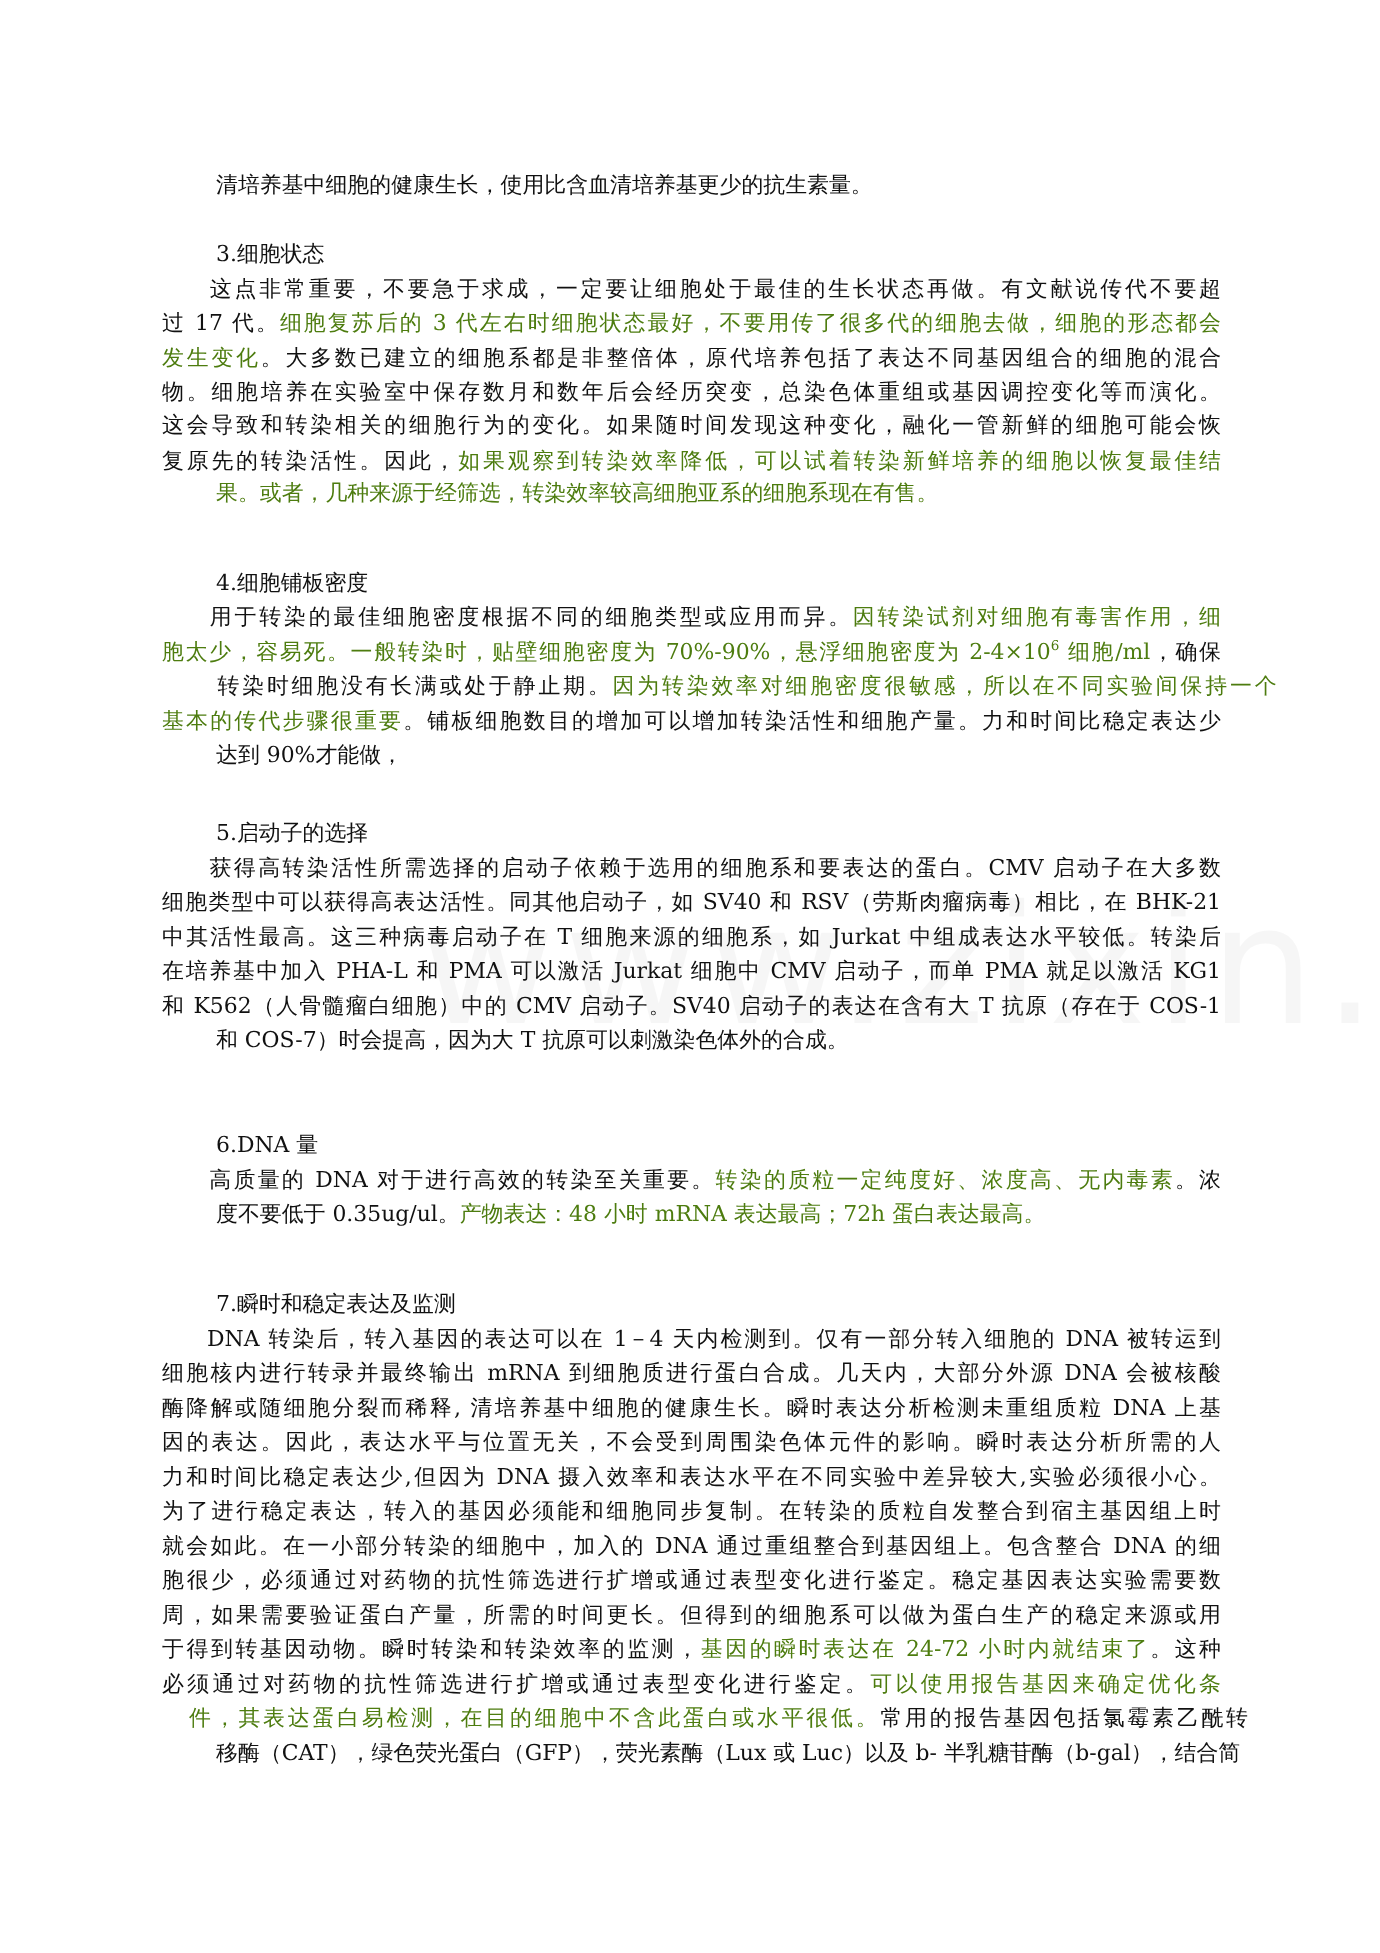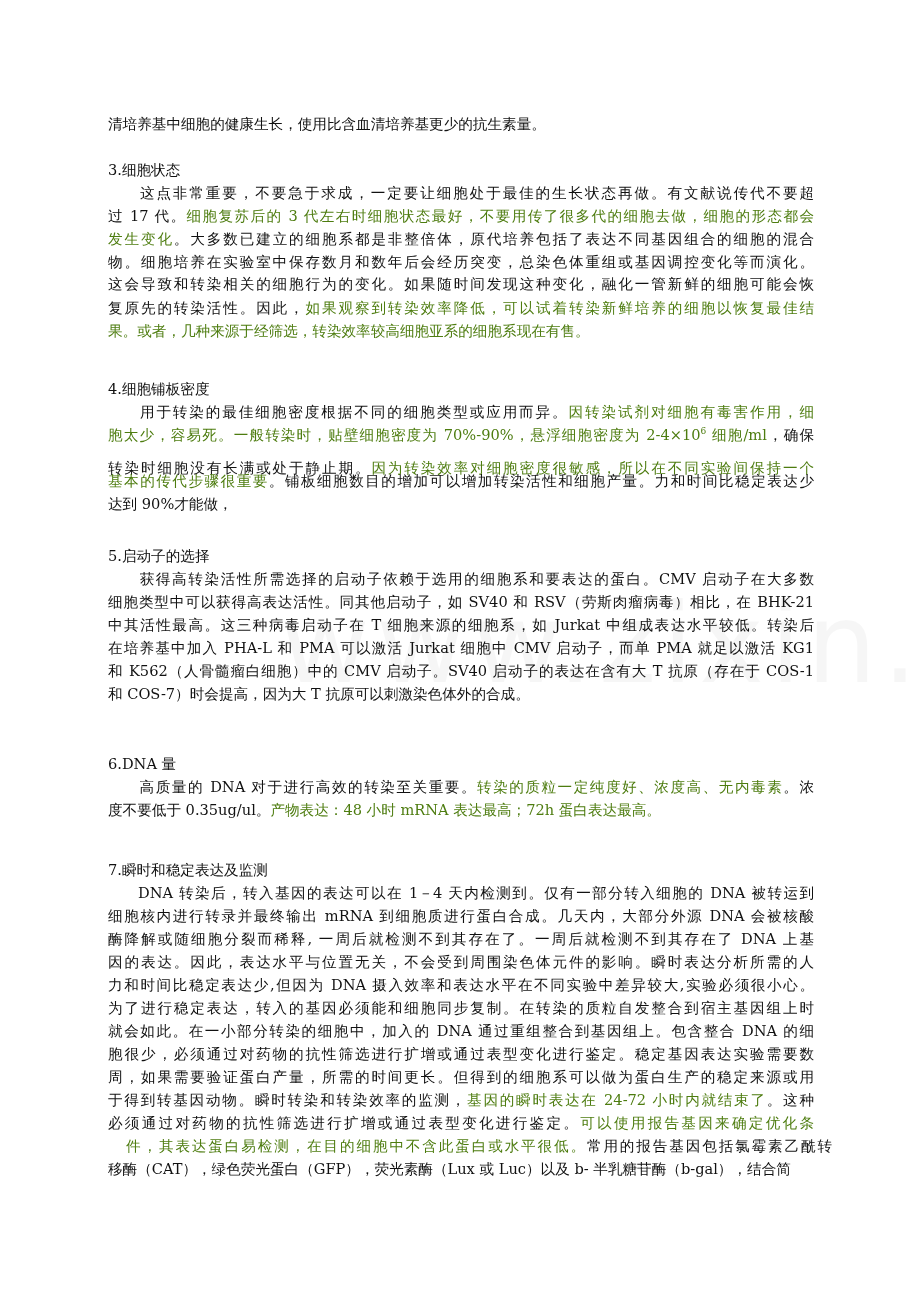--- a/index.html
+++ b/index.html
@@ -2,21 +2,21 @@
 <html><head>
 <meta charset="utf-8">
 <style>
   html, body { margin: 0; padding: 0; background: #ffffff; }
   body { width: 920px; height: 1302px; position: relative; overflow: hidden;
          font-family: "DejaVu Serif", "Liberation Serif", serif; color: #111111; }
   .page { position: absolute; left: 0; top: 0; width: 920px; height: 1302px; background: #fff; }
   .line { position: absolute; left: 108px; width: 706px; height: 23px; line-height: 23px;
           font-size: 14.6px; white-space: nowrap; overflow: visible; text-align: justify;
           text-align-last: justify; letter-spacing: 0px; }
-  .line.last { text-align-last: left; }
+  .line.last { text-align-last: left; margin-left: 36px; }
   .line .ind { display: inline-block; width: 30px; }
   .hl { color: #4d7c0f; }
   .heading { text-align-last: left; }
   sup { font-size: 9px; line-height: 0; vertical-align: super; }
   .watermark { position: absolute; left: 280px; top: 580px; font-family: "DejaVu Sans", sans-serif;
                font-size: 110px; color: rgba(0,0,0,0.035); letter-spacing: 6px; pointer-events: none;
                white-space: nowrap; }
 </style>
 </head>
 <body>
@@ -25,41 +25,41 @@
   <div class="watermark">www.zixin.com.cn</div>
   <div id="content">
     <div class="line last" style="top:112px">清培养基中细胞的健康生长，使用比含血清培养基更少的抗生素量。</div>
   <div class="line heading last" style="top: 158px;">3.细胞状态</div>
       <div class="line" style="top: 181px;"><span class="ind"></span><span>这点非常重要，不要急于求成，一定要让细胞处于最佳的生长状态再做。有文献说传代不要超</span></div>
       <div class="line" style="top: 204px;"><span>过 17 代。</span><span class="hl">细胞复苏后的 3 代左右时细胞状态最好，不要用传了很多代的细胞去做，细胞的形态都会</span></div>
       <div class="line" style="top: 227px;"><span class="hl">发生变化</span><span>。大多数已建立的细胞系都是非整倍体，原代培养包括了表达不同基因组合的细胞的混合</span></div>
       <div class="line" style="top: 250px;"><span>物。细胞培养在实验室中保存数月和数年后会经历突变，总染色体重组或基因调控变化等而演化。</span></div>
       <div class="line" style="top: 272px;"><span>这会导致和转染相关的细胞行为的变化。如果随时间发现这种变化，融化一管新鲜的细胞可能会恢</span></div>
       <div class="line" style="top: 296px;"><span>复原先的转染活性。因此，</span><span class="hl">如果观察到转染效率降低，可以试着转染新鲜培养的细胞以恢复最佳结</span></div>
-      <div class="line last" style="top: 319px;"><span class="hl">果。或者，几种来源于经筛选，转染效率较高细胞亚系的细胞系现在有售。</span></div>
+      <div class="line last" style="top: 319px; font-family: Liberation Mono, monospace;"><span class="hl">果。或者，几种来源于经筛选，转染效率较高细胞亚系的细胞系现在有售。</span></div>
       <div class="line heading last" style="top: 377px;">4.细胞铺板密度</div>
       <div class="line" style="top: 400px;"><span class="ind"></span><span>用于转染的最佳细胞密度根据不同的细胞类型或应用而异。</span><span class="hl">因转染试剂对细胞有毒害作用，细</span></div>
       <div class="line" style="top: 423px;"><span class="hl">胞太少，容易死。一般转染时，贴壁细胞密度为 70%-90%，悬浮细胞密度为 2-4×10</span><sup class="hl">6</sup><span class="hl"> 细胞/ml</span><span>，确保</span></div>
-      <div class="line" style="top: 456px;"><span>转染时细胞没有长满或处于静止期。</span><span class="hl">因为转染效率对细胞密度很敏感，所以在不同实验间保持一个</span></div>
+      <div class="line" style="top: 446px; margin-left: 37px;"><span>转染时细胞没有长满或处于静止期。</span><span class="hl">因为转染效率对细胞密度很敏感，所以在不同实验间保持一个</span></div>
       <div class="line" style="top: 469px;"><span class="hl">基本的传代步骤很重要</span><span>。铺板细胞数目的增加可以增加转染活性和细胞产量。力和时间比稳定表达少</span></div>
       <div class="line last" style="top: 492px;"><span>达到 90%才能做，</span></div>
       <div class="line heading last" style="top: 544px;">5.启动子的选择</div>
       <div class="line" style="top: 567px;"><span class="ind"></span><span>获得高转染活性所需选择的启动子依赖于选用的细胞系和要表达的蛋白。CMV 启动子在大多数</span></div>
       <div class="line" style="top: 590px;"><span>细胞类型中可以获得高表达活性。同其他启动子，如 SV40 和 RSV（劳斯肉瘤病毒）相比，在 BHK-21</span></div>
       <div class="line" style="top: 613px;"><span>中其活性最高。这三种病毒启动子在 T 细胞来源的细胞系，如 Jurkat 中组成表达水平较低。转染后</span></div>
       <div class="line" style="top: 636px;"><span>在培养基中加入 PHA-L 和 PMA 可以激活 Jurkat 细胞中 CMV 启动子，而单 PMA 就足以激活 KG1</span></div>
       <div class="line" style="top: 659px;"><span>和 K562（人骨髓瘤白细胞）中的 CMV 启动子。SV40 启动子的表达在含有大 T 抗原（存在于 COS-1</span></div>
       <div class="line last" style="top: 682px;"><span>和 COS-7）时会提高，因为大 T 抗原可以刺激染色体外的合成。</span></div>
       <div class="line heading last" style="top: 752px;">6.DNA 量</div>
       <div class="line" style="top: 775px;"><span class="ind"></span><span>高质量的 DNA 对于进行高效的转染至关重要。</span><span class="hl">转染的质粒一定纯度好、浓度高、无内毒素</span><span>。浓</span></div>
       <div class="line last" style="top: 798px;"><span>度不要低于 0.35ug/ul。</span><span class="hl">产物表达：48 小时 mRNA 表达最高；72h 蛋白表达最高。</span></div>
       <div class="line heading last" style="top: 858px;">7.瞬时和稳定表达及监测</div>
       <div class="line" style="top: 881px;"><span class="ind"></span><span>DNA 转染后，转入基因的表达可以在 1－4 天内检测到。仅有一部分转入细胞的 DNA 被转运到</span></div>
       <div class="line" style="top: 904px;"><span>细胞核内进行转录并最终输出 mRNA 到细胞质进行蛋白合成。几天内，大部分外源 DNA 会被核酸</span></div>
-      <div class="line" style="top: 927px;"><span>酶降解或随细胞分裂而稀释, 一周后就检测不到其存在了。一周后就检测不到其存在了 DNA 上基</span></div>
+      <div class="line" style="top: 927px;"><span>酶降解或随细胞分裂而稀释, 清培养基中细胞的健康生长。瞬时表达分析检测未重组质粒 DNA 上基</span></div>
       <div class="line" style="top: 950px;"><span>因的表达。因此，表达水平与位置无关，不会受到周围染色体元件的影响。瞬时表达分析所需的人</span></div>
       <div class="line" style="top: 973px;"><span>力和时间比稳定表达少,但因为 DNA 摄入效率和表达水平在不同实验中差异较大,实验必须很小心。</span></div>
       <div class="line" style="top: 996px;"><span>为了进行稳定表达，转入的基因必须能和细胞同步复制。在转染的质粒自发整合到宿主基因组上时</span></div>
       <div class="line" style="top: 1019px;"><span>就会如此。在一小部分转染的细胞中，加入的 DNA 通过重组整合到基因组上。包含整合 DNA 的细</span></div>
       <div class="line" style="top: 1042px;"><span>胞很少，必须通过对药物的抗性筛选进行扩增或通过表型变化进行鉴定。稳定基因表达实验需要数</span></div>
       <div class="line" style="top: 1065px;"><span>周，如果需要验证蛋白产量，所需的时间更长。但得到的细胞系可以做为蛋白生产的稳定来源或用</span></div>
       <div class="line" style="top: 1088px;"><span>于得到转基因动物。瞬时转染和转染效率的监测，</span><span class="hl">基因的瞬时表达在 24-72 小时内就结束了</span><span>。这种</span></div>
       <div class="line" style="top: 1111px;"><span>必须通过对药物的抗性筛选进行扩增或通过表型变化进行鉴定。</span><span class="hl">可以使用报告基因来确定优化条</span></div>
       <div class="line" style="top: 1134px; margin-left: 18px;"><span class="hl">件，其表达蛋白易检测，在目的细胞中不含此蛋白或水平很低。</span><span>常用的报告基因包括氯霉素乙酰转</span></div>
       <div class="line last" style="top: 1157px;"><span>移酶（CAT），绿色荧光蛋白（GFP），荧光素酶（Lux 或 Luc）以及 b- 半乳糖苷酶（b-gal），结合简</span></div>

